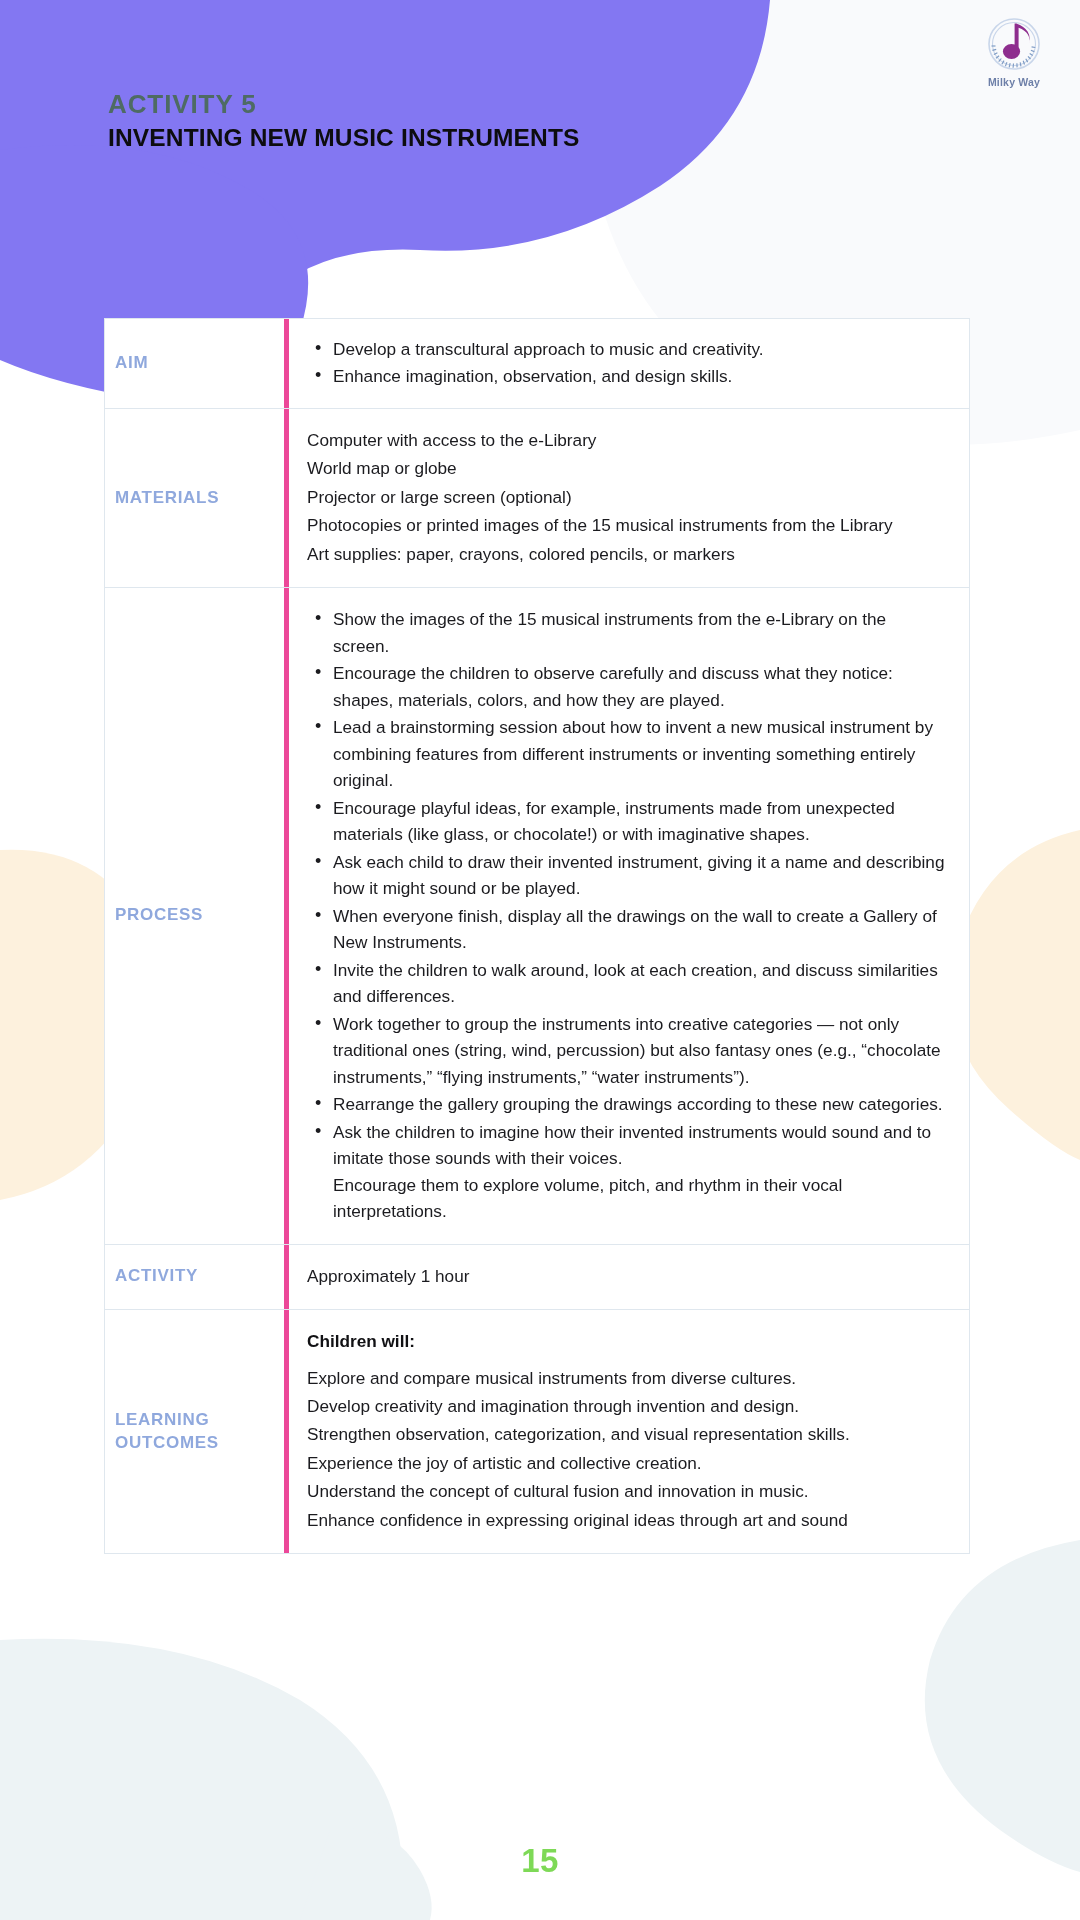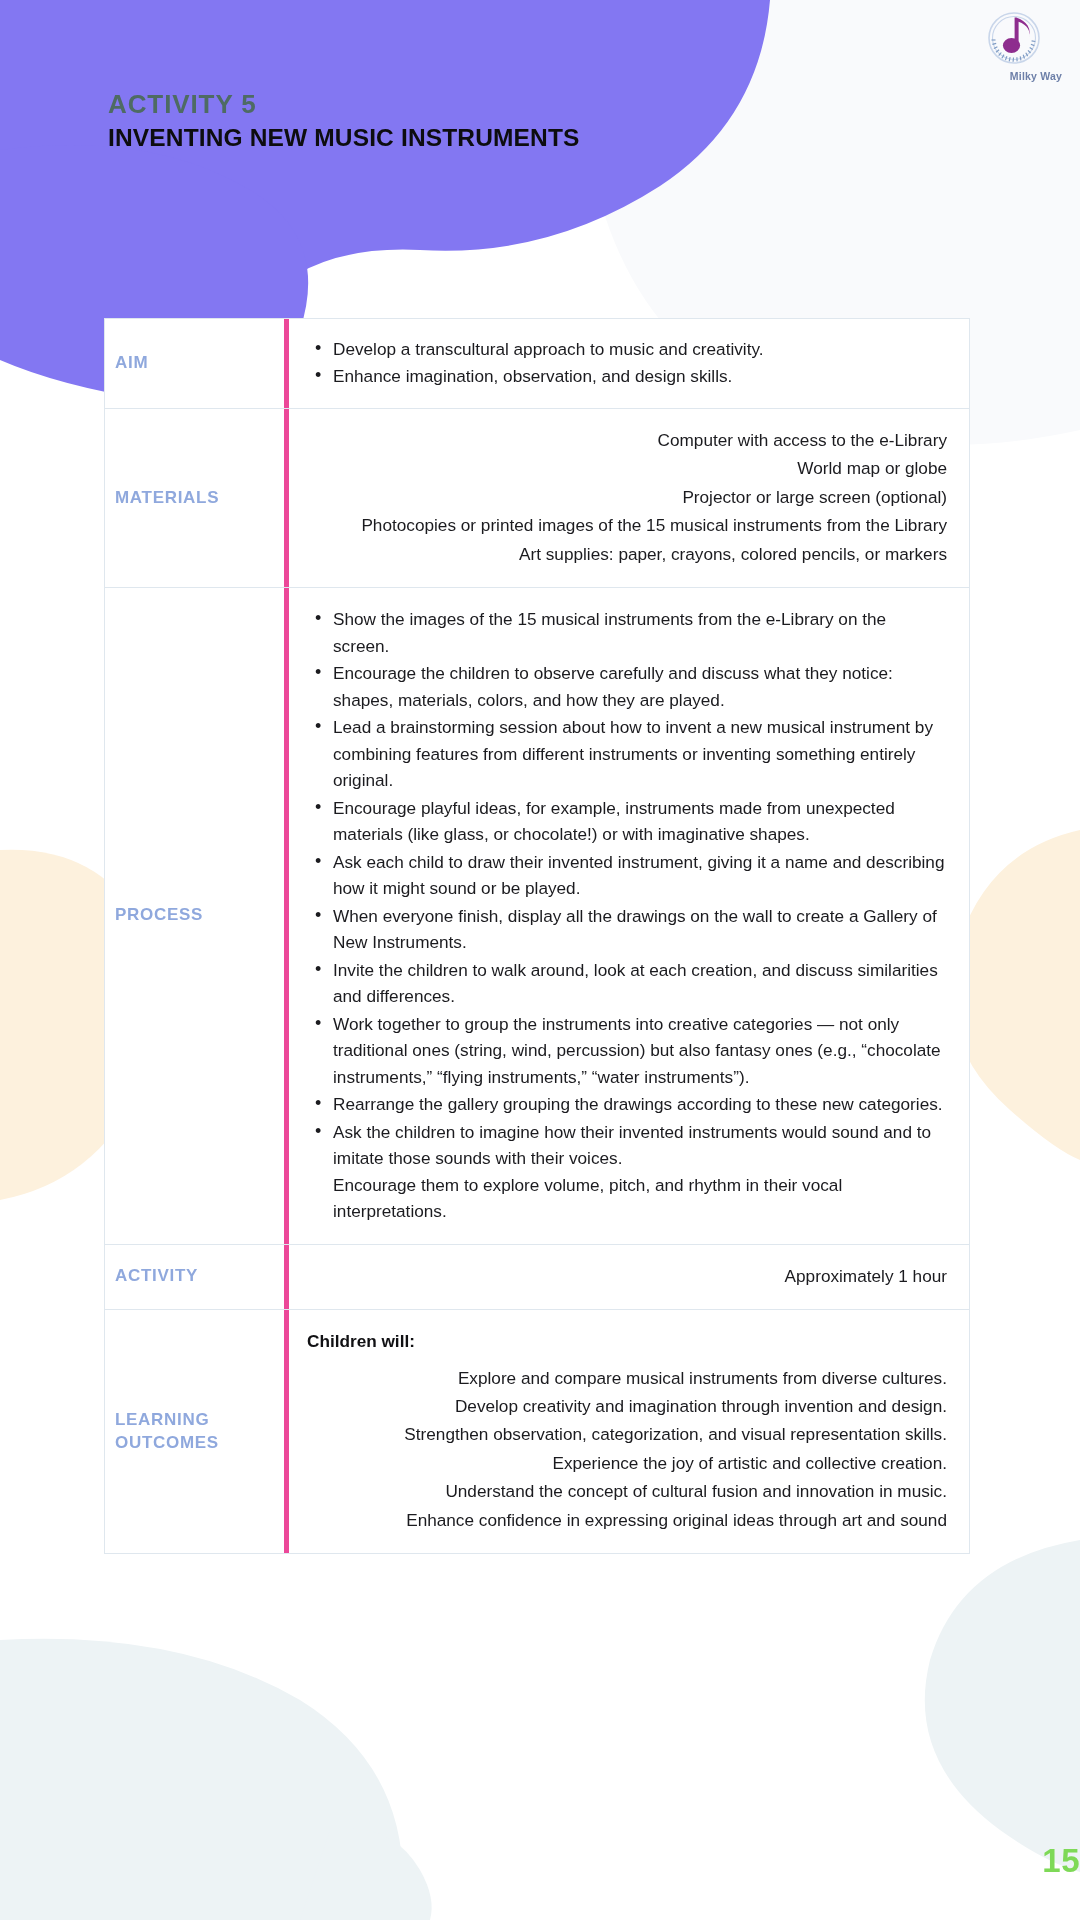--- a/index.html
+++ b/index.html
@@ -48,25 +48,25 @@
     font-weight: 700;
     color: #0d0d0f;
     line-height: 1.25;
     margin-top: 2px;
   }
 
   
   .logo {
     position: absolute;
     right: 18px;
-    top: 8px;
+    top: 14px;
     width: 96px;
     height: 86px;
     z-index: 5;
-    text-align: right;
+    text-align: center;
   }
   .logo-mark { width: 96px; height: 64px; display: block; }
   .logo-text {
     font-size: 10.5px;
     font-weight: 700;
     color: #6d7fa8;
     letter-spacing: 0.2px;
     margin-top: -2px;
   }
 
@@ -122,38 +122,38 @@
     content: "\2022";
     position: absolute;
     left: 8px;
     top: -1px;
     font-size: 18px;
     color: #1b1b1f;
   }
   .cell-body li .sub {
     display: block;
   }
-  .cell-body .plain { margin: 0 0 2px 0; text-align: right; }
+  .cell-body .plain { margin: 0 0 2px 0; }
   .cell-body .lead {
     font-weight: 700;
     font-size: 17.2px;
     line-height: 1.54;
     color: #111114;
     margin-bottom: 10px;
   }
 
   .row-aim .cell-body { padding-top: 17px; padding-bottom: 17px; }
   .row-process .cell-label { align-items: center; }
 
   
   .page-number {
     position: absolute;
     left: 0; right: 0;
     top: 1842px;
-    text-align: right;
+    text-align: center;
     font-size: 33px;
     font-weight: 700;
     color: #7ed957;
     letter-spacing: 0.5px;
     z-index: 4;
   }
 </style>
 </head>
 <body>
 

